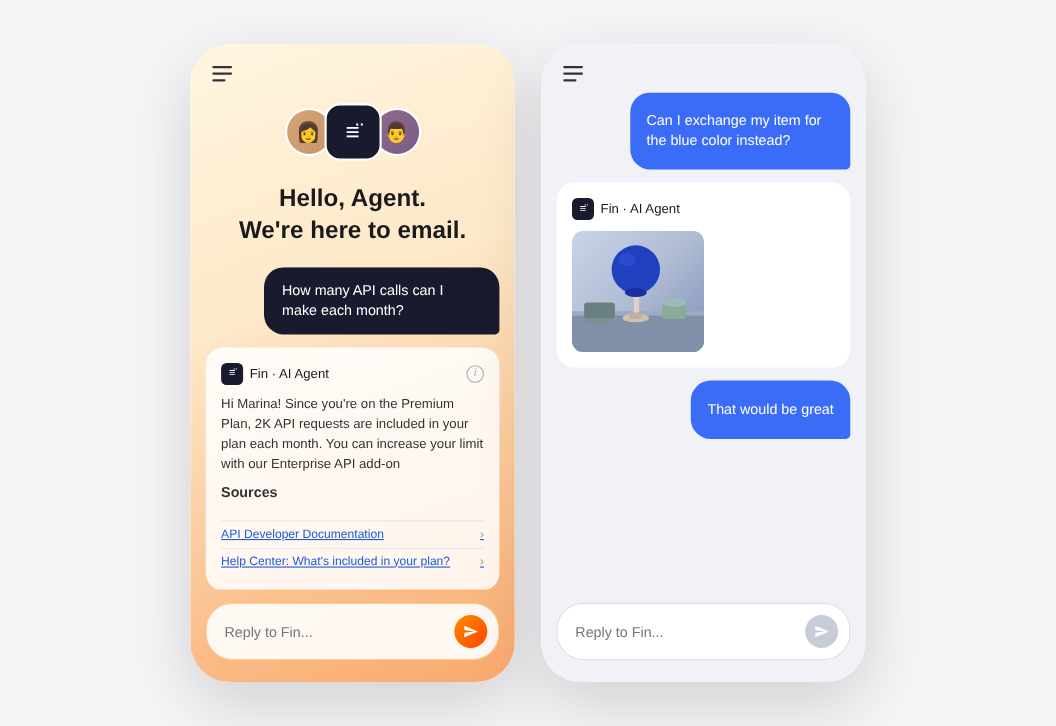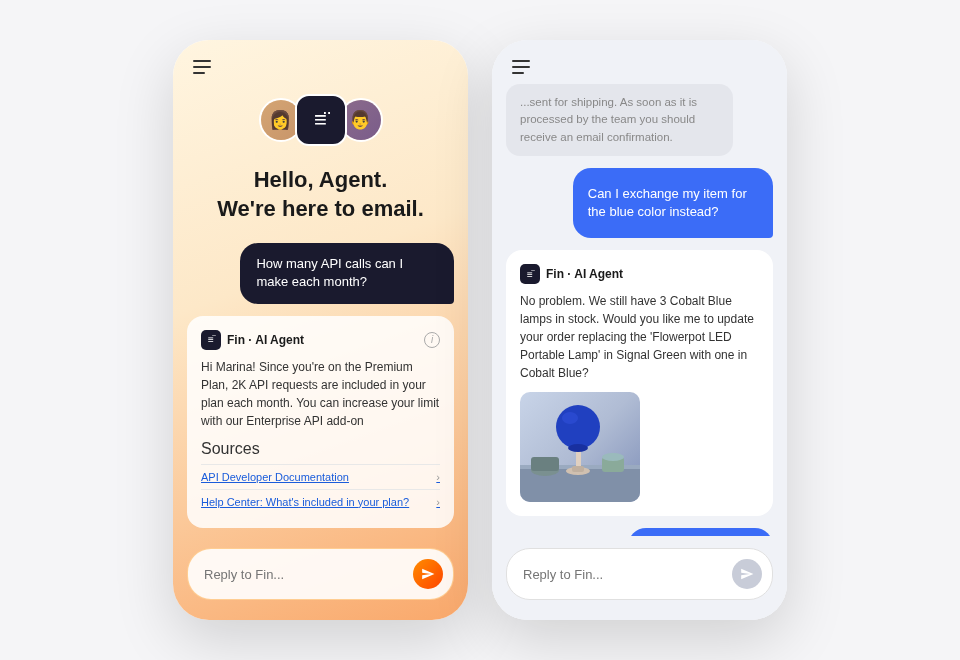--- a/index.html
+++ b/index.html
@@ -193,21 +193,21 @@
       justify-content: center;
     }
 
     .agent-icon-wave {
       color: white;
       font-size: 10px;
     }
 
     .agent-name {
       font-size: 12px;
-      font-weight: 700;
+      font-weight: 400;
       color: #1a1a1a;
     }
 
     .info-icon {
       width: 16px;
       height: 16px;
       border: 1.5px solid #aaa;
       border-radius: 50%;
       display: flex;
       align-items: center;
@@ -217,24 +217,24 @@
       font-style: italic;
     }
 
     .agent-body {
       color: #333;
       line-height: 1.5;
       margin-bottom: 10px;
     }
 
     .sources-title {
-      font-size: 16px;
-      font-weight: 400;
+      font-size: 13px;
+      font-weight: 700;
       color: #333;
-      margin-bottom: 6px;
+      margin-bottom: 18px;
     }
 
     .source-link {
       display: flex;
       align-items: center;
       justify-content: space-between;
       padding: 6px 0;
       border-top: 1px solid #e8e8e8;
       font-size: 11px;
       color: #1a5cdb;
@@ -486,38 +486,34 @@
       <div class="phone-header">
         <div class="hamburger-icon">
           <span></span>
           <span></span>
           <span style="width:12px"></span>
         </div>
       </div>
 
       <div class="right-chat-scroll">
 
-        <div class="bubble-faded">
-          <span>...sent for shipping. As soon as it is processed by the team you should receive an email confirmation.</span>
-        </div>
 
         <div class="bubble-user-blue">
           <span>Can I exchange my item for the blue color instead?</span>
         </div>
 
         <div class="agent-card-right">
           <div class="agent-header">
             <div class="agent-name-row">
               <div class="agent-icon">
                 <span class="agent-icon-wave">≡̈</span>
               </div>
               <span class="agent-name">Fin · AI Agent</span>
             </div>
           </div>
-          <div class="agent-body">No problem. We still have 3 Cobalt Blue lamps in stock. Would you like me to  update your order replacing the 'Flowerpot LED Portable Lamp' in Signal Green with one in Cobalt Blue?</div>
 
           <div class="lamp-image">
             <svg width="120" height="110" viewBox="0 0 120 110" xmlns="http://www.w3.org/2000/svg">
 
               <rect x="0" y="75" width="120" height="35" fill="#8090a8" rx="0"></rect>
 
               <rect x="0" y="73" width="120" height="4" fill="#9aaac0"></rect>
 
               <ellipse cx="25" cy="78" rx="14" ry="6" fill="#7a9090"></ellipse>
               <rect x="11" y="65" width="28" height="14" fill="#6a8080" rx="3"></rect>

